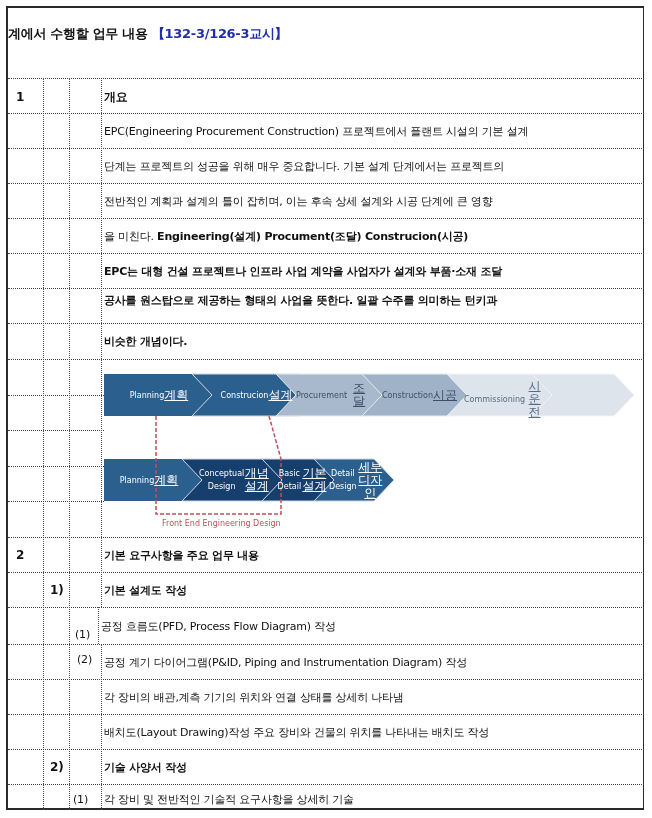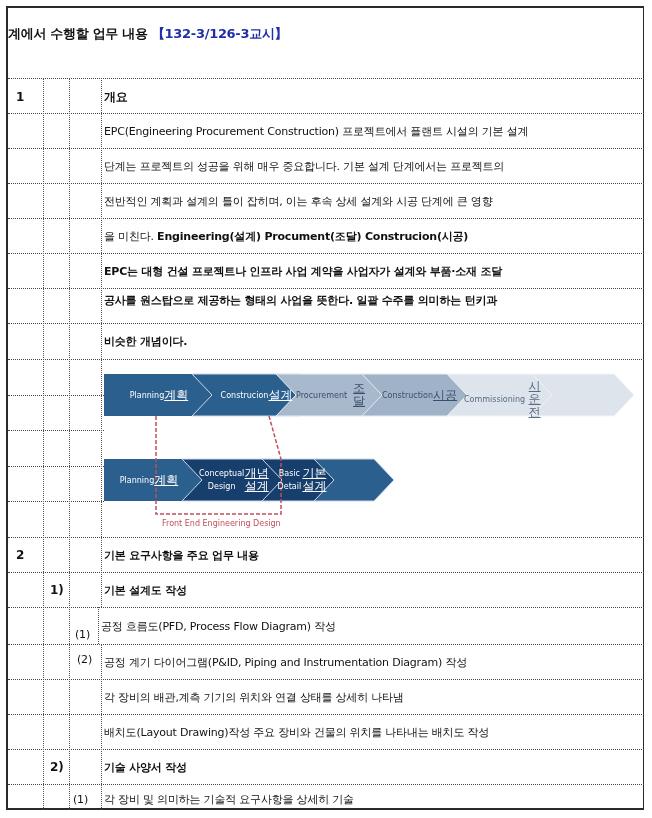--- a/index.html
+++ b/index.html
@@ -116,20 +116,24 @@
     <span class="ko">계획</span>
   </div>
   <div class="chev" style="left:95px;top:93px;width:70px;white-space:normal">
     <span>Conceptual Design</span>
     <span class="ko">개념 설계</span>
   </div>
   <div class="chev" style="left:173px;top:93px;width:50px;white-space:normal">
     <span>Basic Detail</span>
     <span class="ko">기본설계</span>
   </div>
+  <div class="chev" style="left:225px;top:93px;width:55px;white-space:normal">
+    <span>Detail Design</span>
+    <span class="ko">세부디자인</span>
+  </div>
 
   <div class="ffe-label" style="left:58px;top:153px">Front End Engineering Design</div>
 </div>
 
 <div class="cell num" style="left:16px;top:538px">2</div>
 <div class="cell bold sub" style="left:104px;top:538px">기본 요구사항을 주요 업무 내용</div>
 
 <div class="cell num" style="left:50px;top:573px">1)</div>
 <div class="cell bold sub" style="left:104px;top:573px">기본 설계도 작성</div>
 
@@ -139,13 +143,13 @@
 <div class="cell sub" style="left:77px;top:642px">(2)</div>
 <div class="cell sub" style="left:104px;top:645px">공정 계기 다이어그램(P&amp;ID, Piping and Instrumentation Diagram) 작성</div>
 
 <div class="cell sub" style="left:104px;top:680px"> 각 장비의 배관,계측 기기의 위치와 연결 상태를 상세히 나타냄</div>
 <div class="cell sub" style="left:104px;top:715px">배치도(Layout Drawing)작성 주요 장비와 건물의 위치를 나타내는 배치도 작성</div>
 
 <div class="cell num" style="left:50px;top:750px">2)</div>
 <div class="cell bold sub" style="left:104px;top:750px">기술 사양서 작성</div>
 
 <div class="cell sub" style="left:73px;top:782px">(1)</div>
-<div class="cell sub" style="left:104px;top:782px">각 장비 및 의미하는 기술적 요구사항을 상세히 기술</div>
+<div class="cell sub" style="left:104px;top:782px">각 장비 및 전반적인 기술적 요구사항을 상세히 기술</div>
 
 </body></html>

